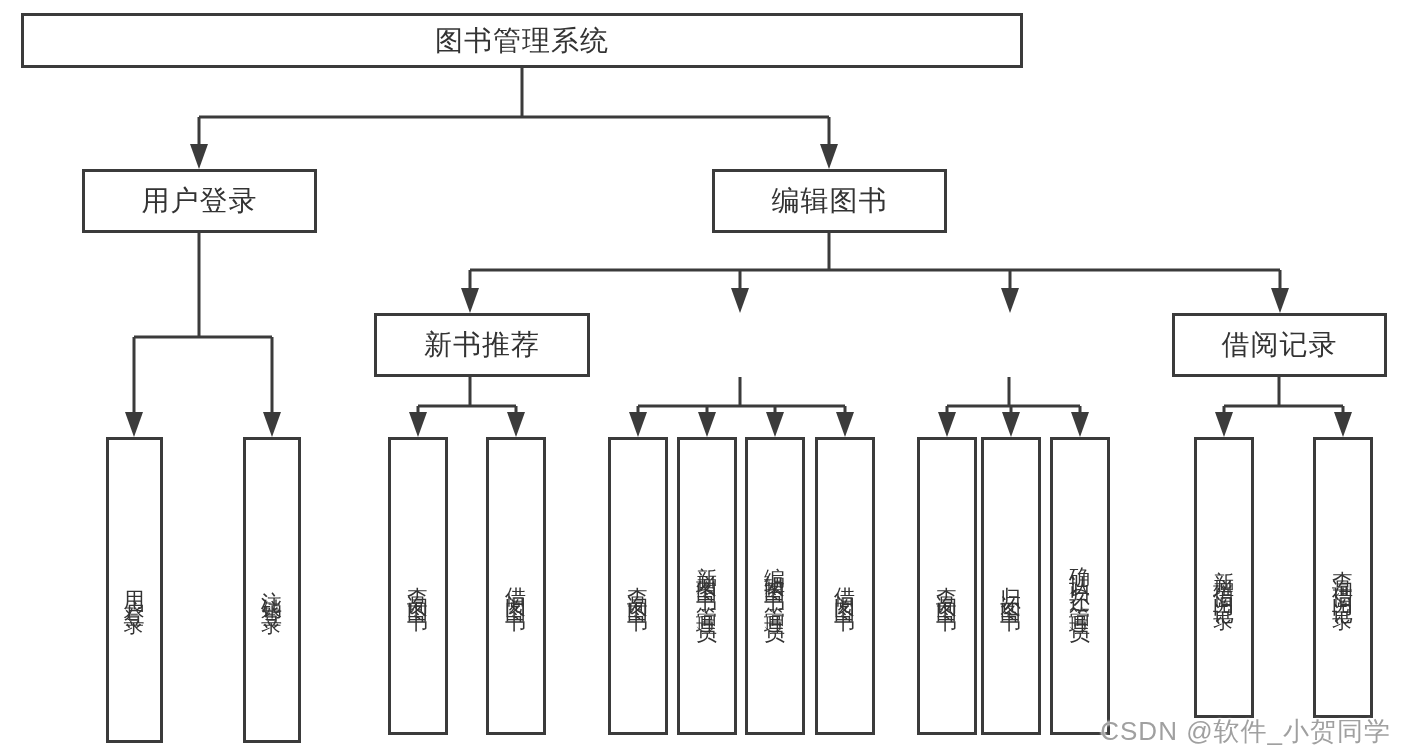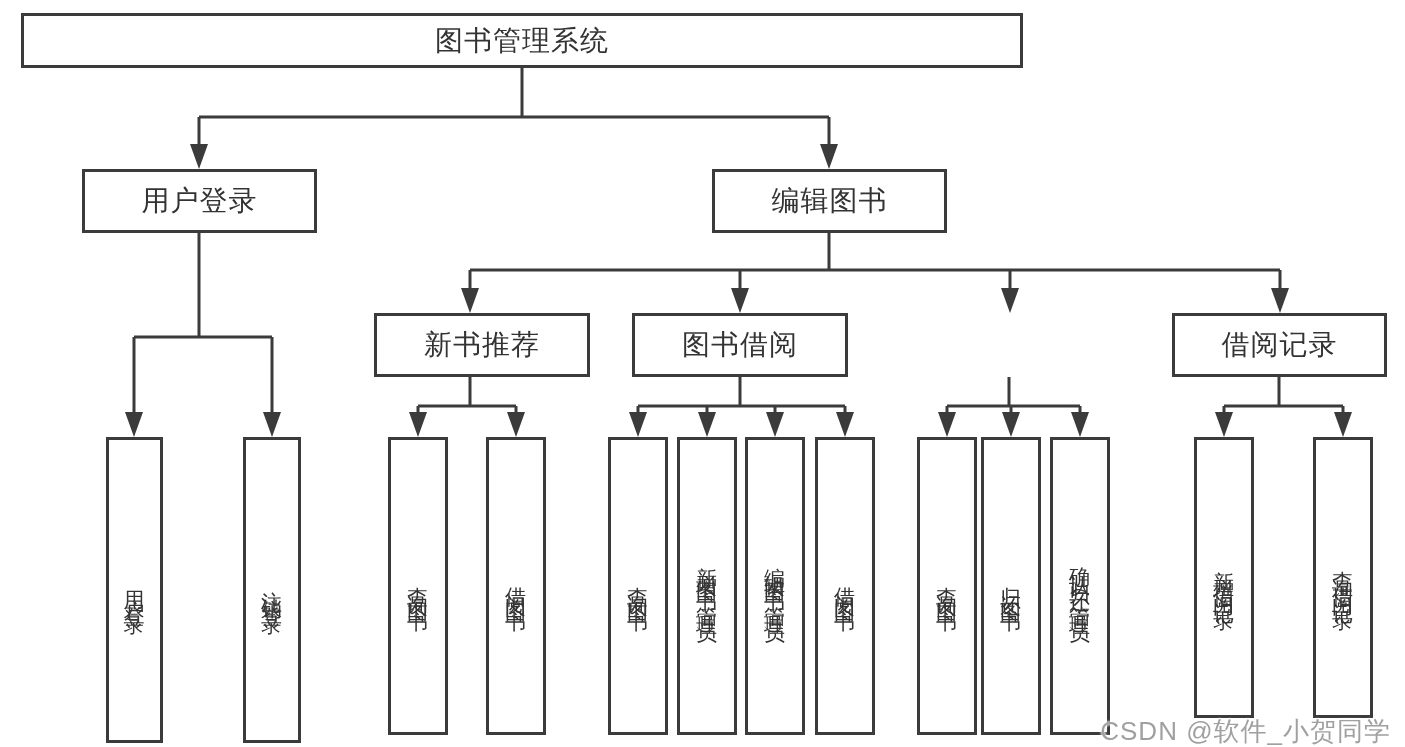--- a/index.html
+++ b/index.html
@@ -123,21 +123,20 @@
       <polygon points="1343,437 1334,412 1352,412"></polygon>
     </g>
   </svg>
 
   <div class="box h" style="left:21px;top:13px;width:1002px;height:55px">图书管理系统</div>
 
   <div class="box h" style="left:82px;top:169px;width:235px;height:64px">用户登录</div>
   <div class="box h" style="left:712px;top:169px;width:235px;height:64px">编辑图书</div>
 
   <div class="box h" style="left:374px;top:313px;width:216px;height:64px">新书推荐</div>
-  <div class="box h" style="left:632px;top:313px;width:216px;height:64px">图书借阅</div>
   <div class="box h" style="left:1172px;top:313px;width:215px;height:64px">借阅记录</div>
 
   <div class="box v" style="left:106px;top:437px;width:57px;height:306px">用户登录</div>
   <div class="box v" style="left:243px;top:437px;width:58px;height:306px">注销登录</div>
 
   <div class="box v" style="left:388px;top:437px;width:60px;height:298px">查询图书</div>
   <div class="box v" style="left:486px;top:437px;width:60px;height:298px">借阅图书</div>
 
   <div class="box v" style="left:608px;top:437px;width:60px;height:298px">查询图书</div>
   <div class="box v" style="left:677px;top:437px;width:60px;height:298px">新增图书（管理员）</div>

